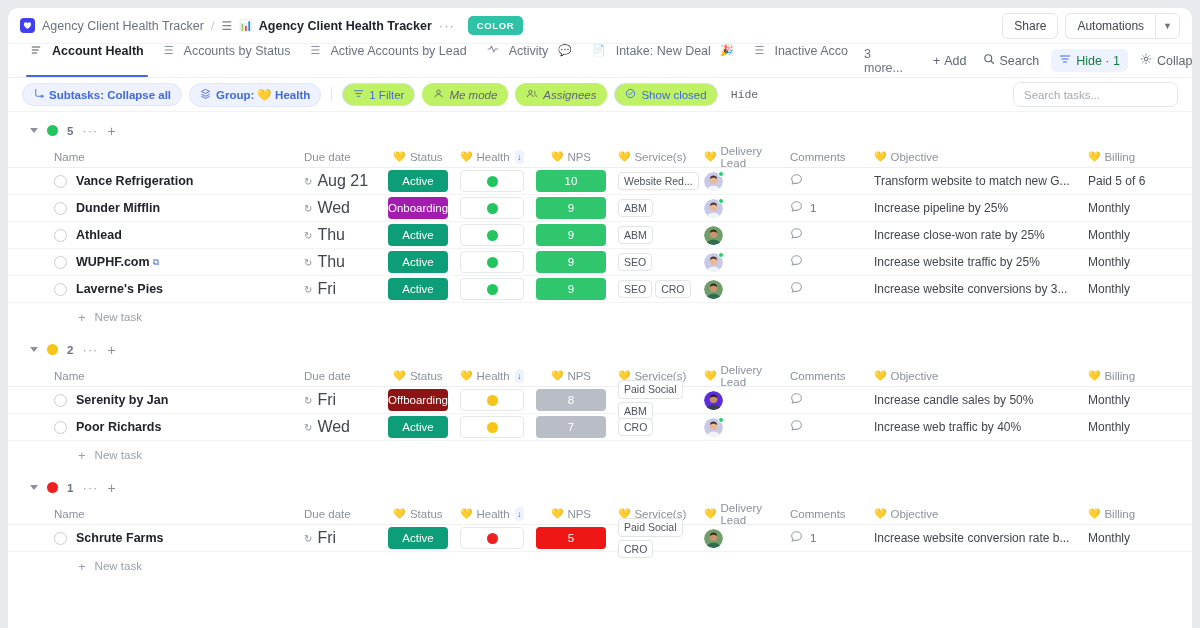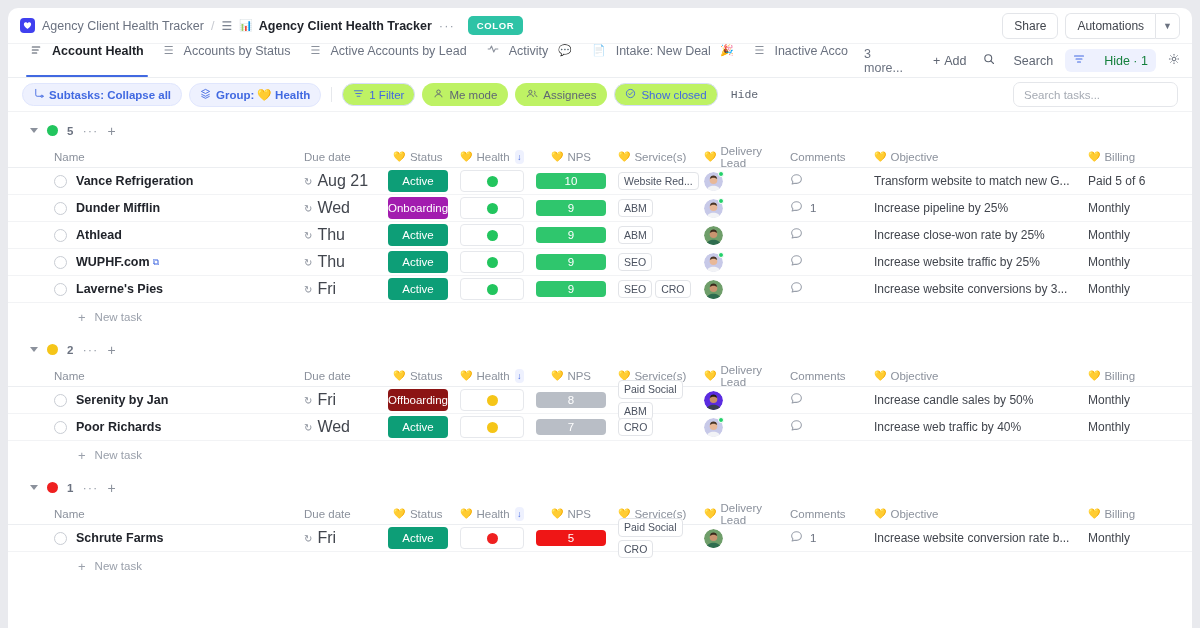--- a/index.html
+++ b/index.html
@@ -67,39 +67,39 @@
     content: ""; position: absolute; left: 6px; right: 6px; bottom: 0;
     height: 2px; background: #4169e1; border-radius: 2px;
   }
   .tab-ic { font-size: 11px; color: #8b919c; }
   .tab-trunc { max-width: 92px; overflow: hidden; text-overflow: clip; display: inline-block; }
   .more-tabs { font-size: 12.5px; color: #6b7280; padding: 0 6px; cursor: pointer; }
   .vdiv { width: 1px; height: 16px; background: #e6e8ec; margin: 0 8px; }
   .tab-add { display: flex; align-items: center; gap: 4px; font-size: 12.5px; color: #5f6673; cursor: pointer; padding: 0 8px; }
   .tabbar-right { margin-left: auto; display: flex; align-items: center; gap: 4px; }
   .tr-item {
-    display: flex; align-items: center; gap: 19px; font-size: 12.5px;
+    display: flex; align-items: center; gap: 5px; font-size: 12.5px;
     color: #5f6673; padding: 4px 8px; border-radius: 6px; cursor: pointer; white-space: nowrap; justify-content: center;
   }
   .tr-item.hl { background: #eef1fe; color: #15803d; }
 
   
   .filterbar {
     height: 34px; display: flex; align-items: center; padding: 0 14px; gap: 7px;
     border-bottom: 1px solid #f1f2f4;
   }
   .chip {
     display: flex; align-items: center; gap: 5px;
     font-size: 11.5px; padding: 4px 10px; border-radius: 12px;
     border: 1px solid #e4e6ea; color: #4b5260; cursor: pointer; white-space: nowrap;
     background: #bef264;
   }
   .chip.blue { background: #eef1fe; border-color: #e0e6fd; color: #4169e1; font-weight: bold; }
   .chip.blue-o { border-color: #d7ddfb; color: #4169e1; }
-  .chip.plain { border-color: transparent; color: #5f6673; }
+  .chip.plain { border-color: transparent; color: #5f6673; font-style: italic; }
   .hide-lbl { font-size: 11.5px; color: #5f6673; cursor: pointer; padding: 0 6px; font-family: Liberation Mono, monospace; }
   .fdiv { width: 1px; height: 15px; background: #e6e8ec; margin: 0 3px; }
   .searchbox {
     margin-left: auto; border: 1px solid #e4e6ea; border-radius: 7px;
     width: 165px; height: 25px; display: flex; align-items: center; padding: 0 10px;
   }
   .searchbox input {
     border: none; outline: none; font-size: 11.5px; color: #2b2f36;
     font-family: inherit; width: 100%; background: transparent;
   }
@@ -155,21 +155,21 @@
     width: 100%; height: 22px; border-radius: 4px; color: #fff;
     font-size: 11.5px; display: flex; align-items: center; justify-content: center;
     cursor: pointer;
   }
   .health-box {
     width: 100%; height: 22px; border: 1px solid #e6e8ec; border-radius: 4px;
     display: flex; align-items: center; justify-content: center; background: #fff;
   }
   .health-dot { width: 11px; height: 11px; border-radius: 50%; }
   .nps-pill {
-    width: 100%; height: 16px; border-radius: 4px; color: #fff;
+    width: 100%; height: 22px; border-radius: 4px; color: #fff;
     font-size: 11.5px; display: flex; align-items: center; justify-content: center;
   }
   .svc-wrap { display: flex; flex-wrap: wrap; gap: 3px; }
   .svc-tag {
     font-size: 10.5px; color: #4b5260; border: 1px solid #e2e4e8;
     border-radius: 4px; padding: 2px 5px; white-space: nowrap;
     background: #fff; line-height: 1.15;
   }
   .avatar {
     width: 19px; height: 19px; border-radius: 50%; position: relative;

